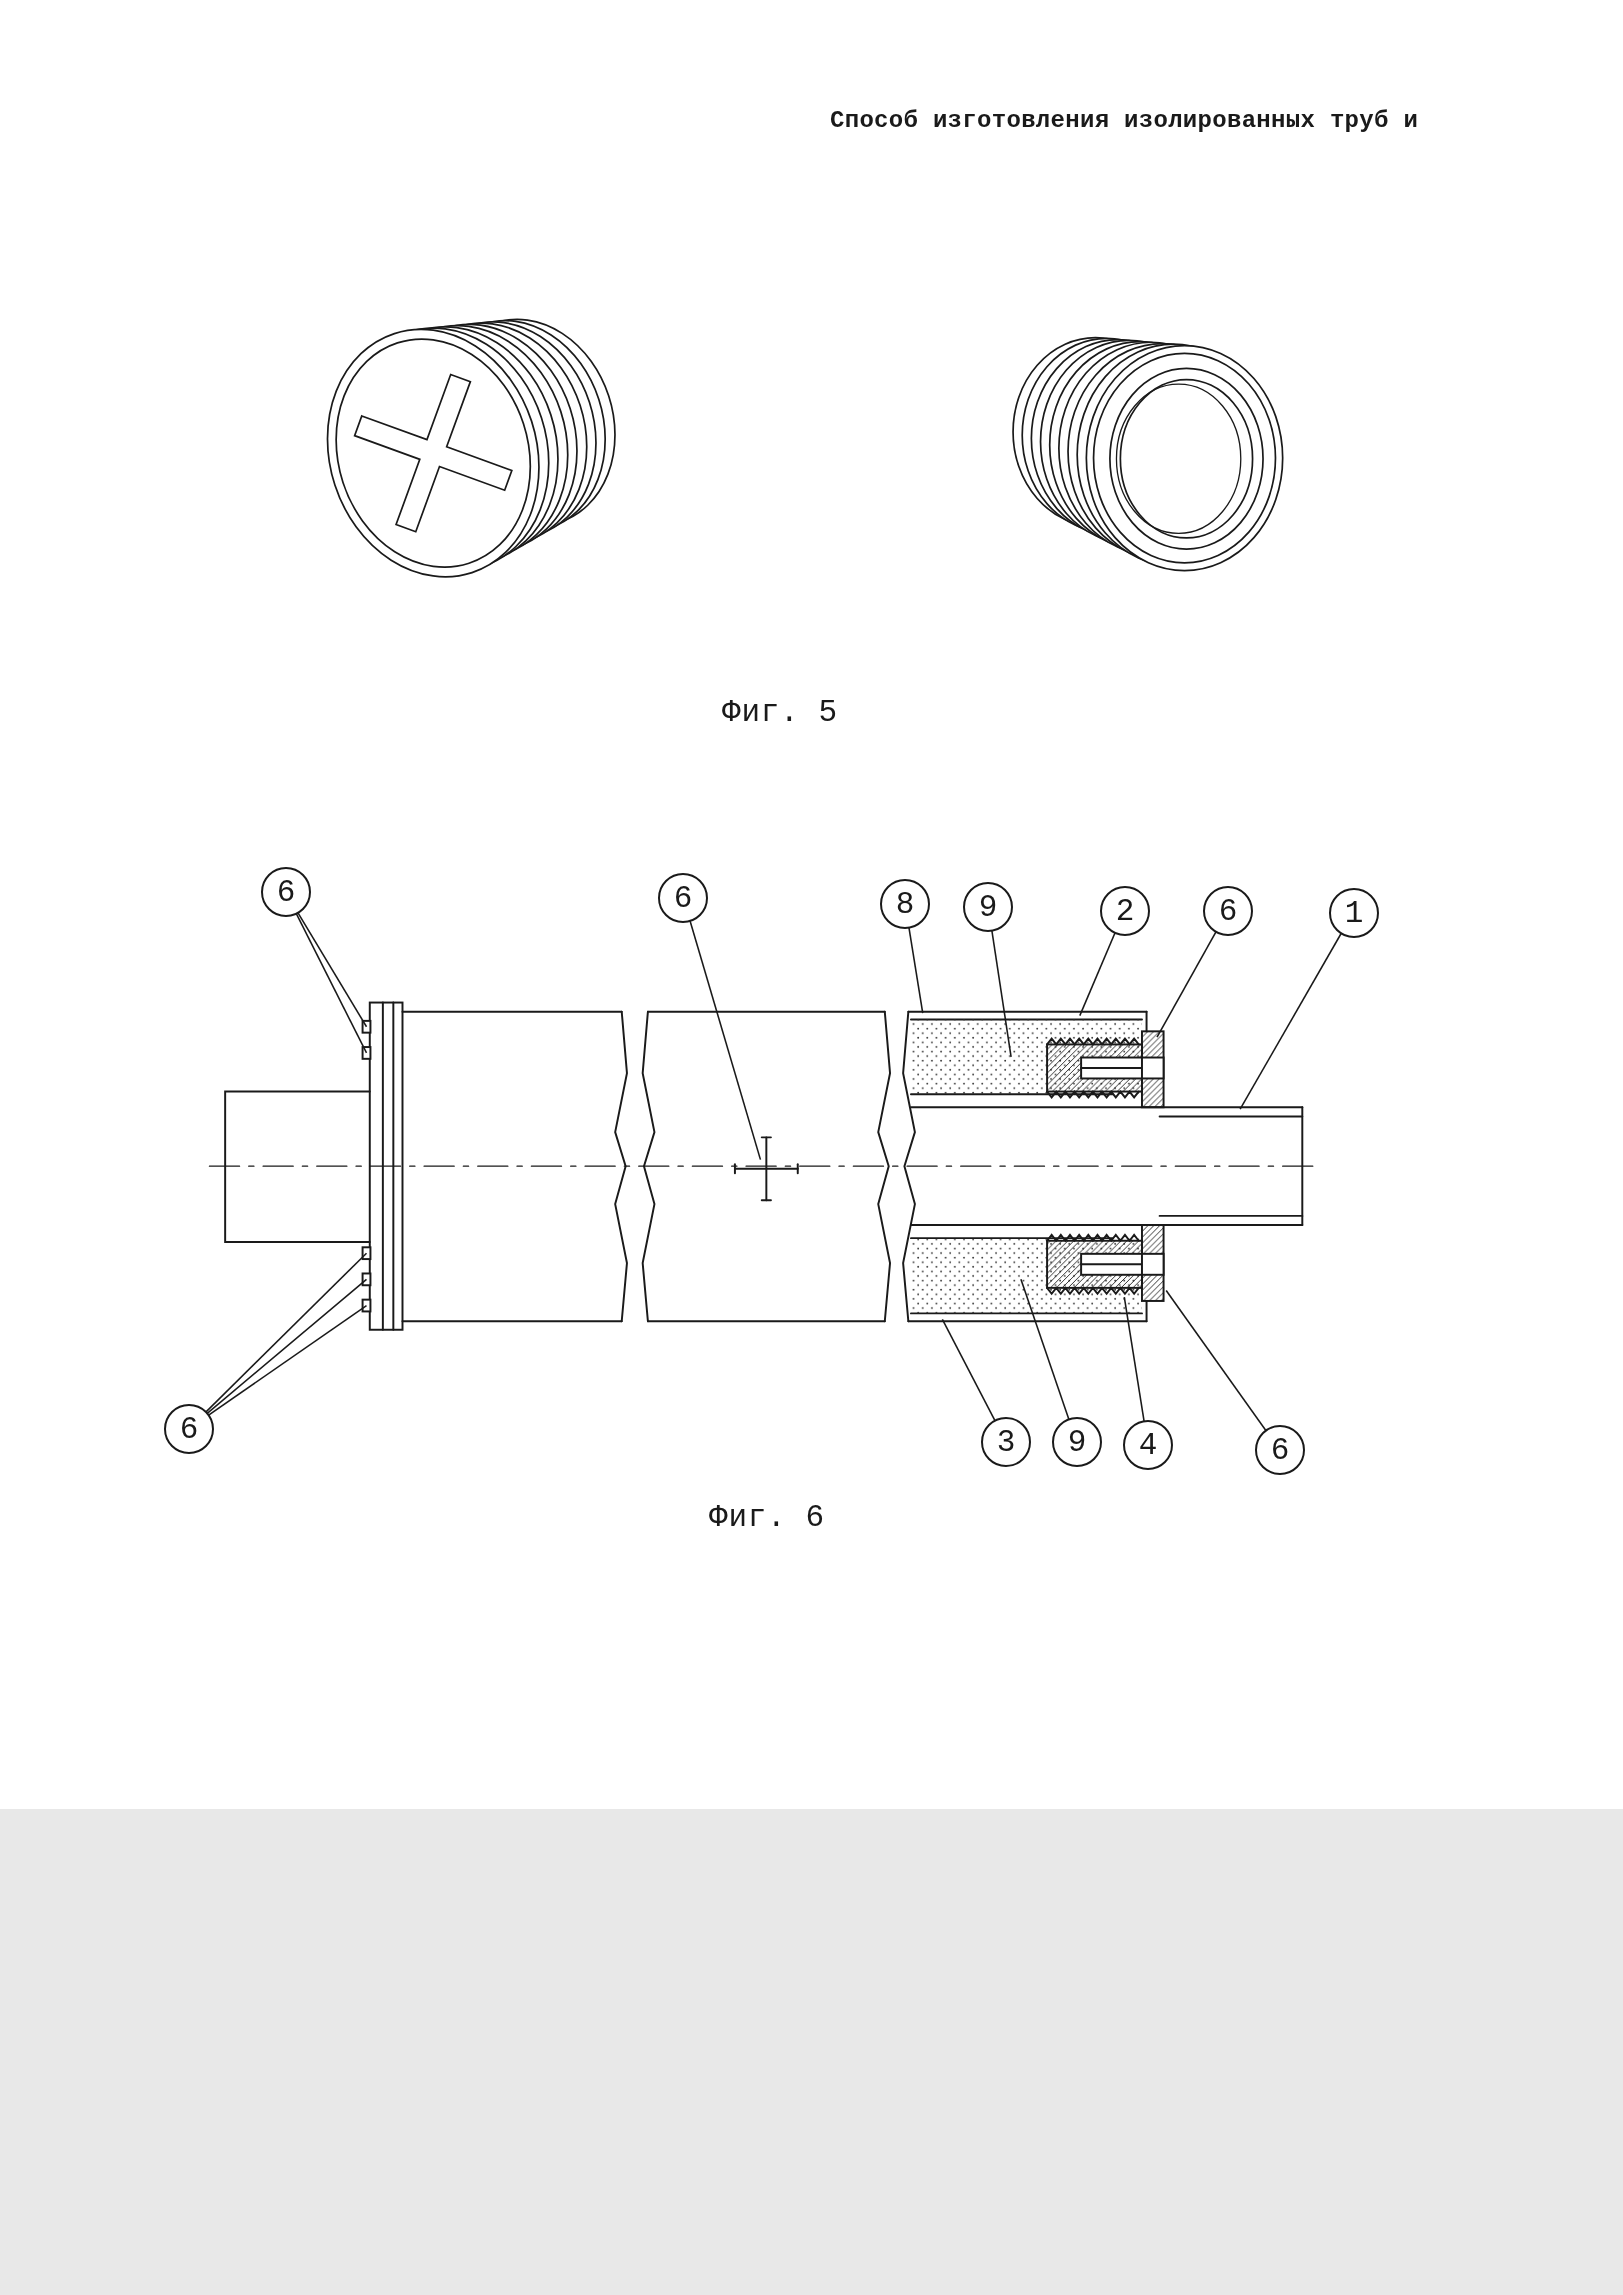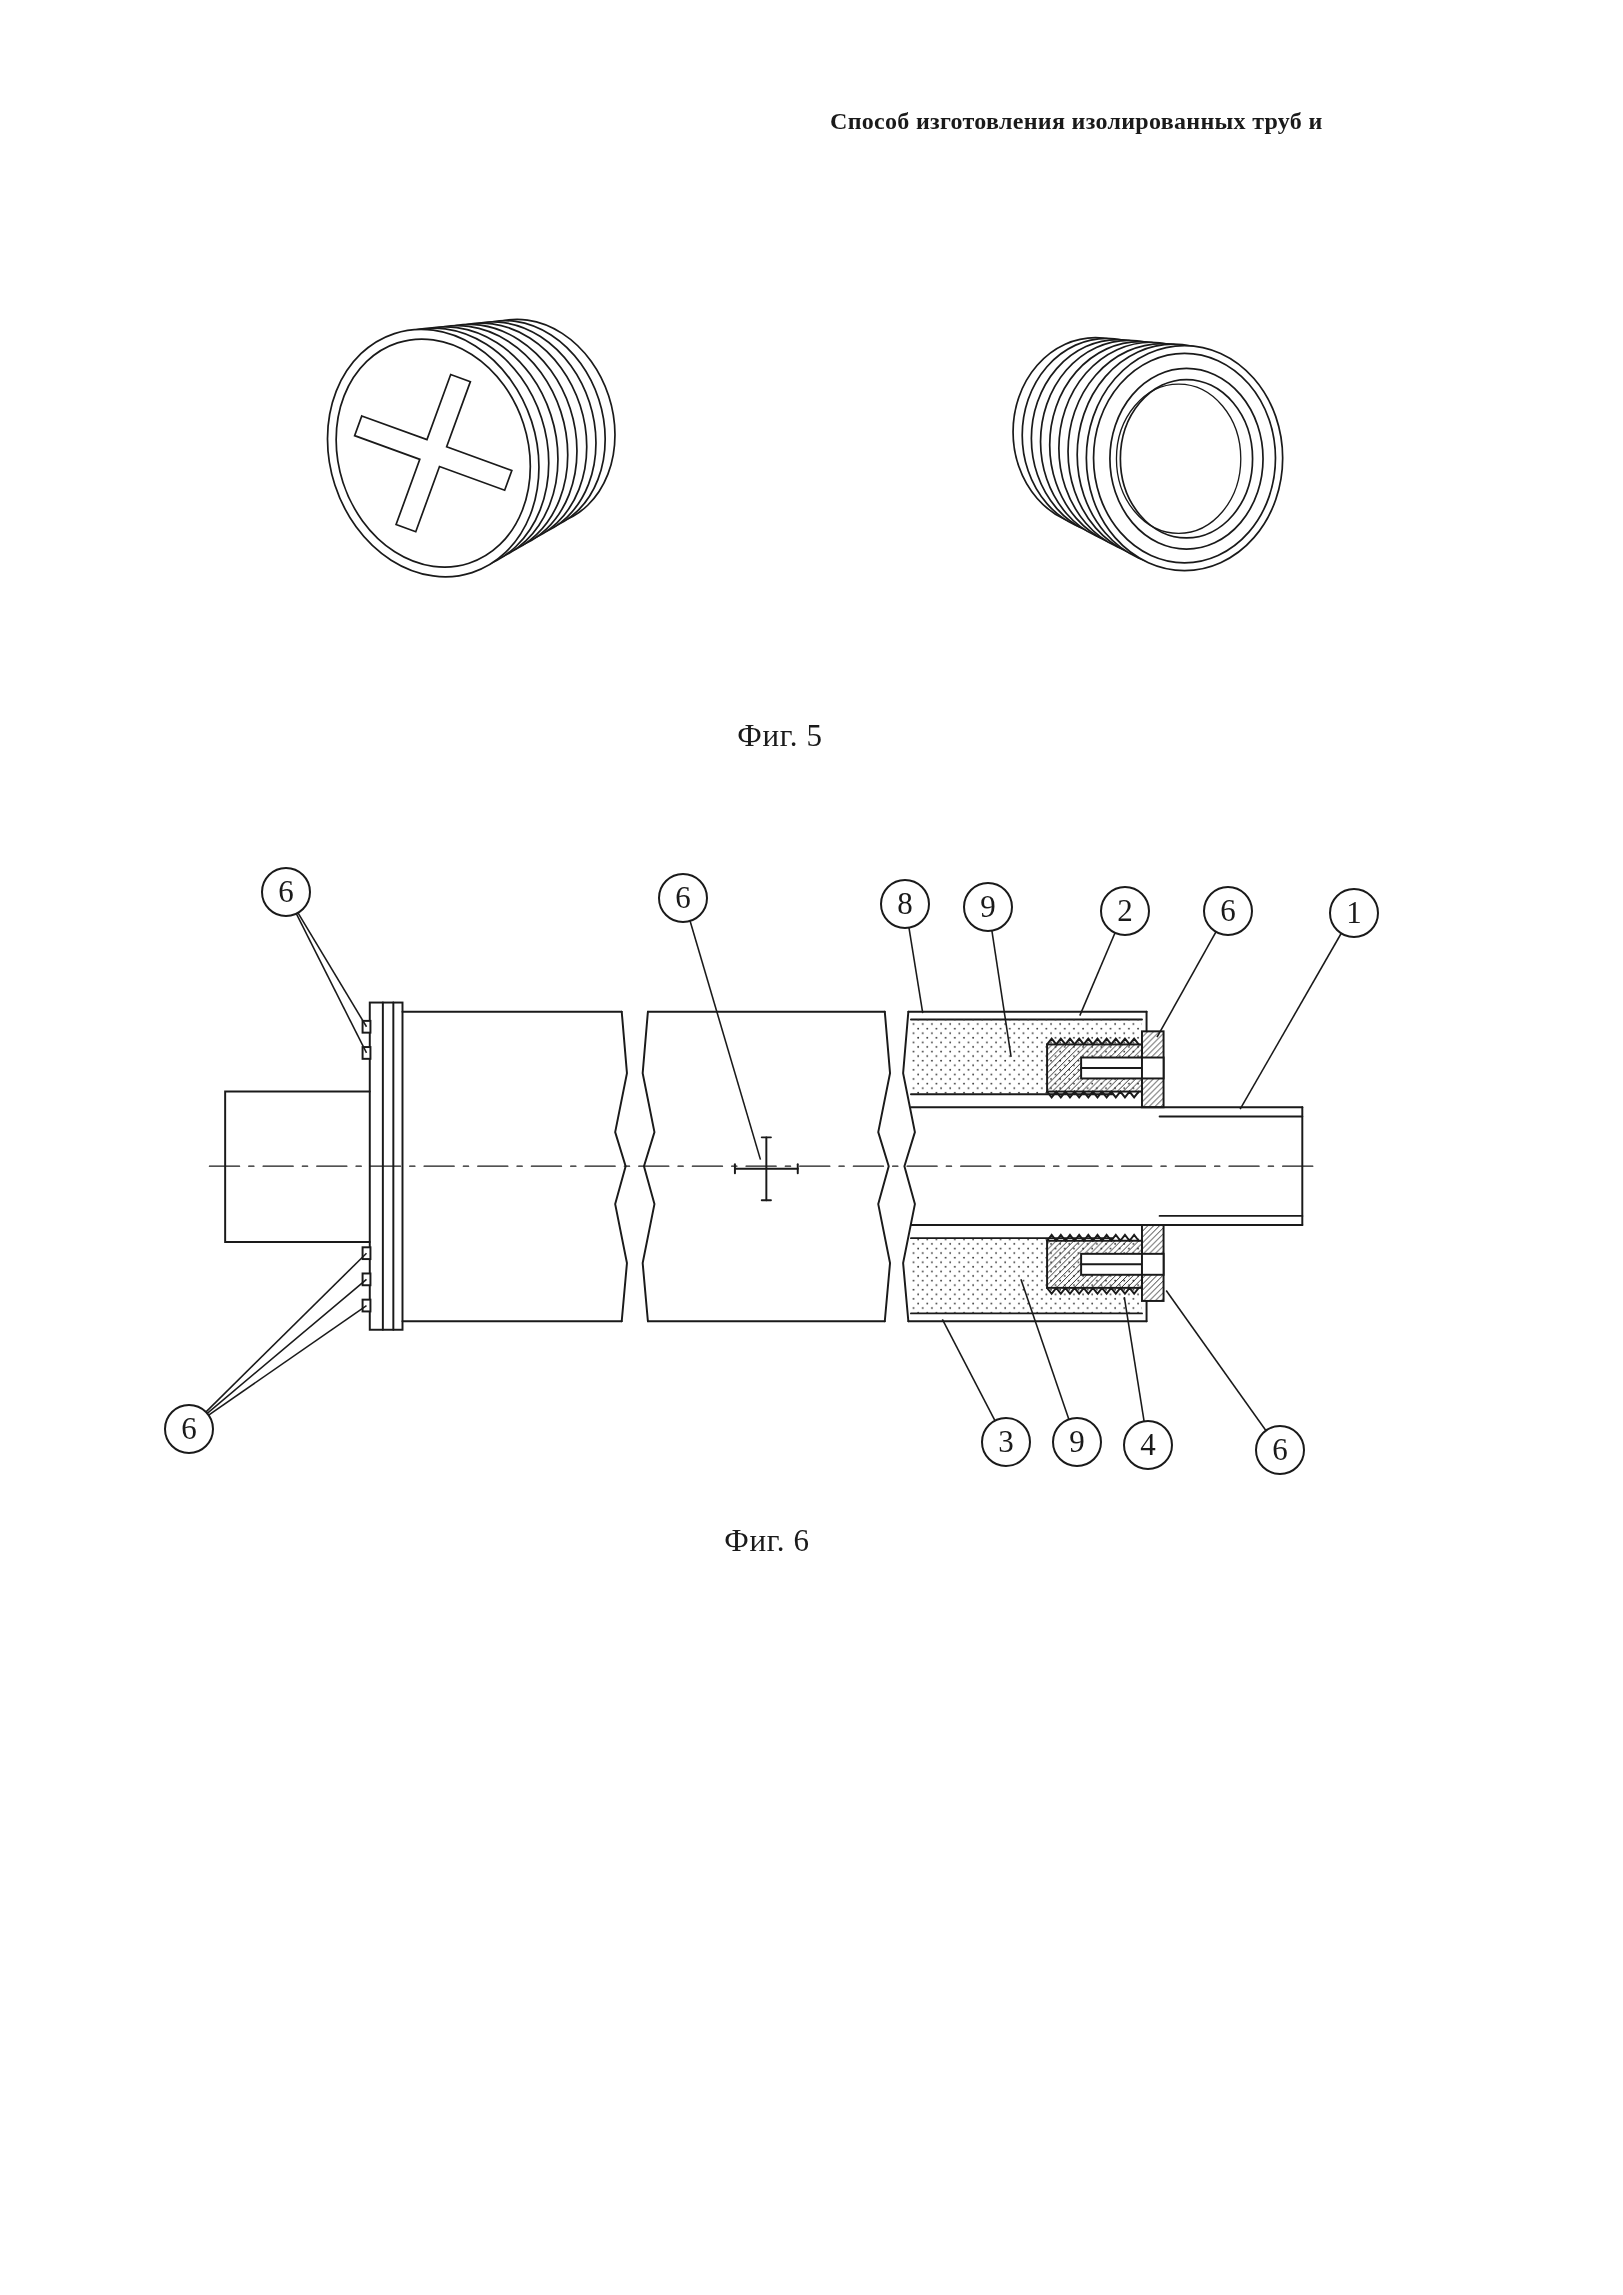--- a/index.html
+++ b/index.html
@@ -1,31 +1,31 @@
 <!DOCTYPE html>
 <html style="font-size:10.5px"><head>
 <meta charset="utf-8">
 <style>
   html,body{margin:0;padding:0;background:#e8e8e8;}
   .page{
     position:relative;
-    width:1623px;height:2295px;
+    width:1623px;height:1809px;
     background:#ffffff;
-    font-family:Liberation Serif, serif;
+    font-family:Liberation Mono, monospace;
     color:#1a1a1a;
     overflow:hidden;
   }
   .drawing-svg{position:absolute;left:0;top:0;width:1623px;height:2295px;}
   .patent-title{
     position:absolute;left:830px;top:103px;width:589px;
     font-size:24px;font-weight:bold;line-height:1.5;letter-spacing:0.3px;
   }
   .caption{
     position:absolute;width:196px;text-align:center;
-    font-size:31px;letter-spacing:0.7px;margin-top:23px;
+    font-size:31px;letter-spacing:0.7px;
   }
   .caption-fig5{left:682px;top:695px;}
   .caption-fig6{left:669px;top:1500px;}
   .callout{
     position:absolute;width:50px;height:50px;
     border:2.3px solid #1a1a1a;border-radius:50%;
     background:#ffffff;
     display:flex;align-items:center;justify-content:center;
     font-size:31px;
     box-sizing:border-box;

